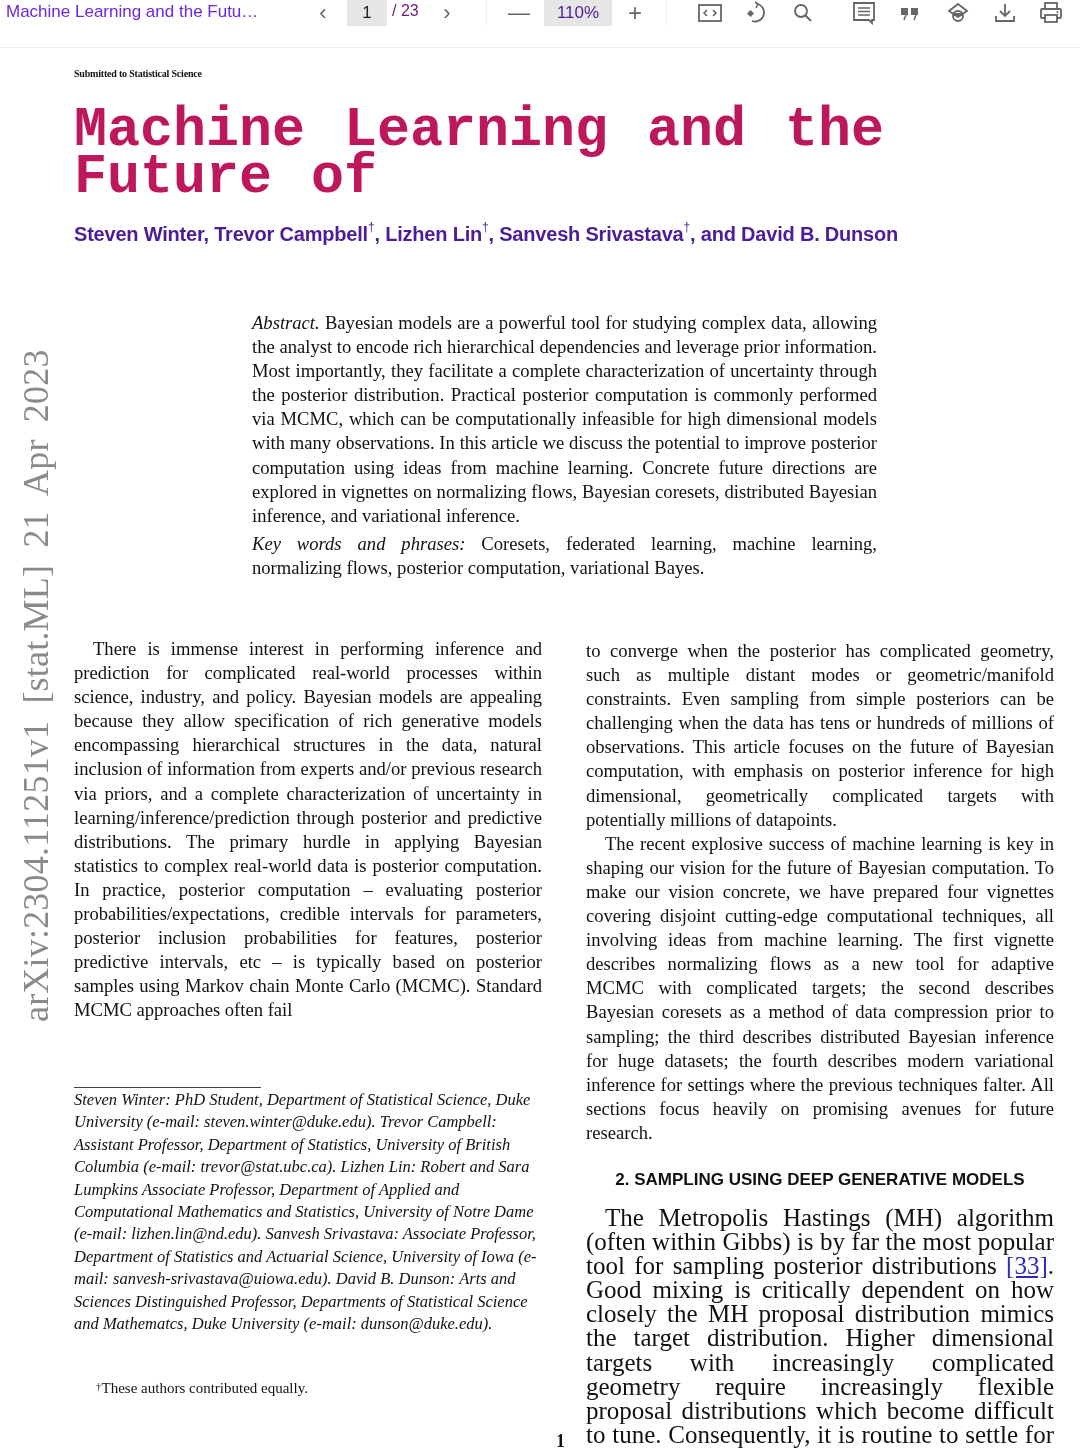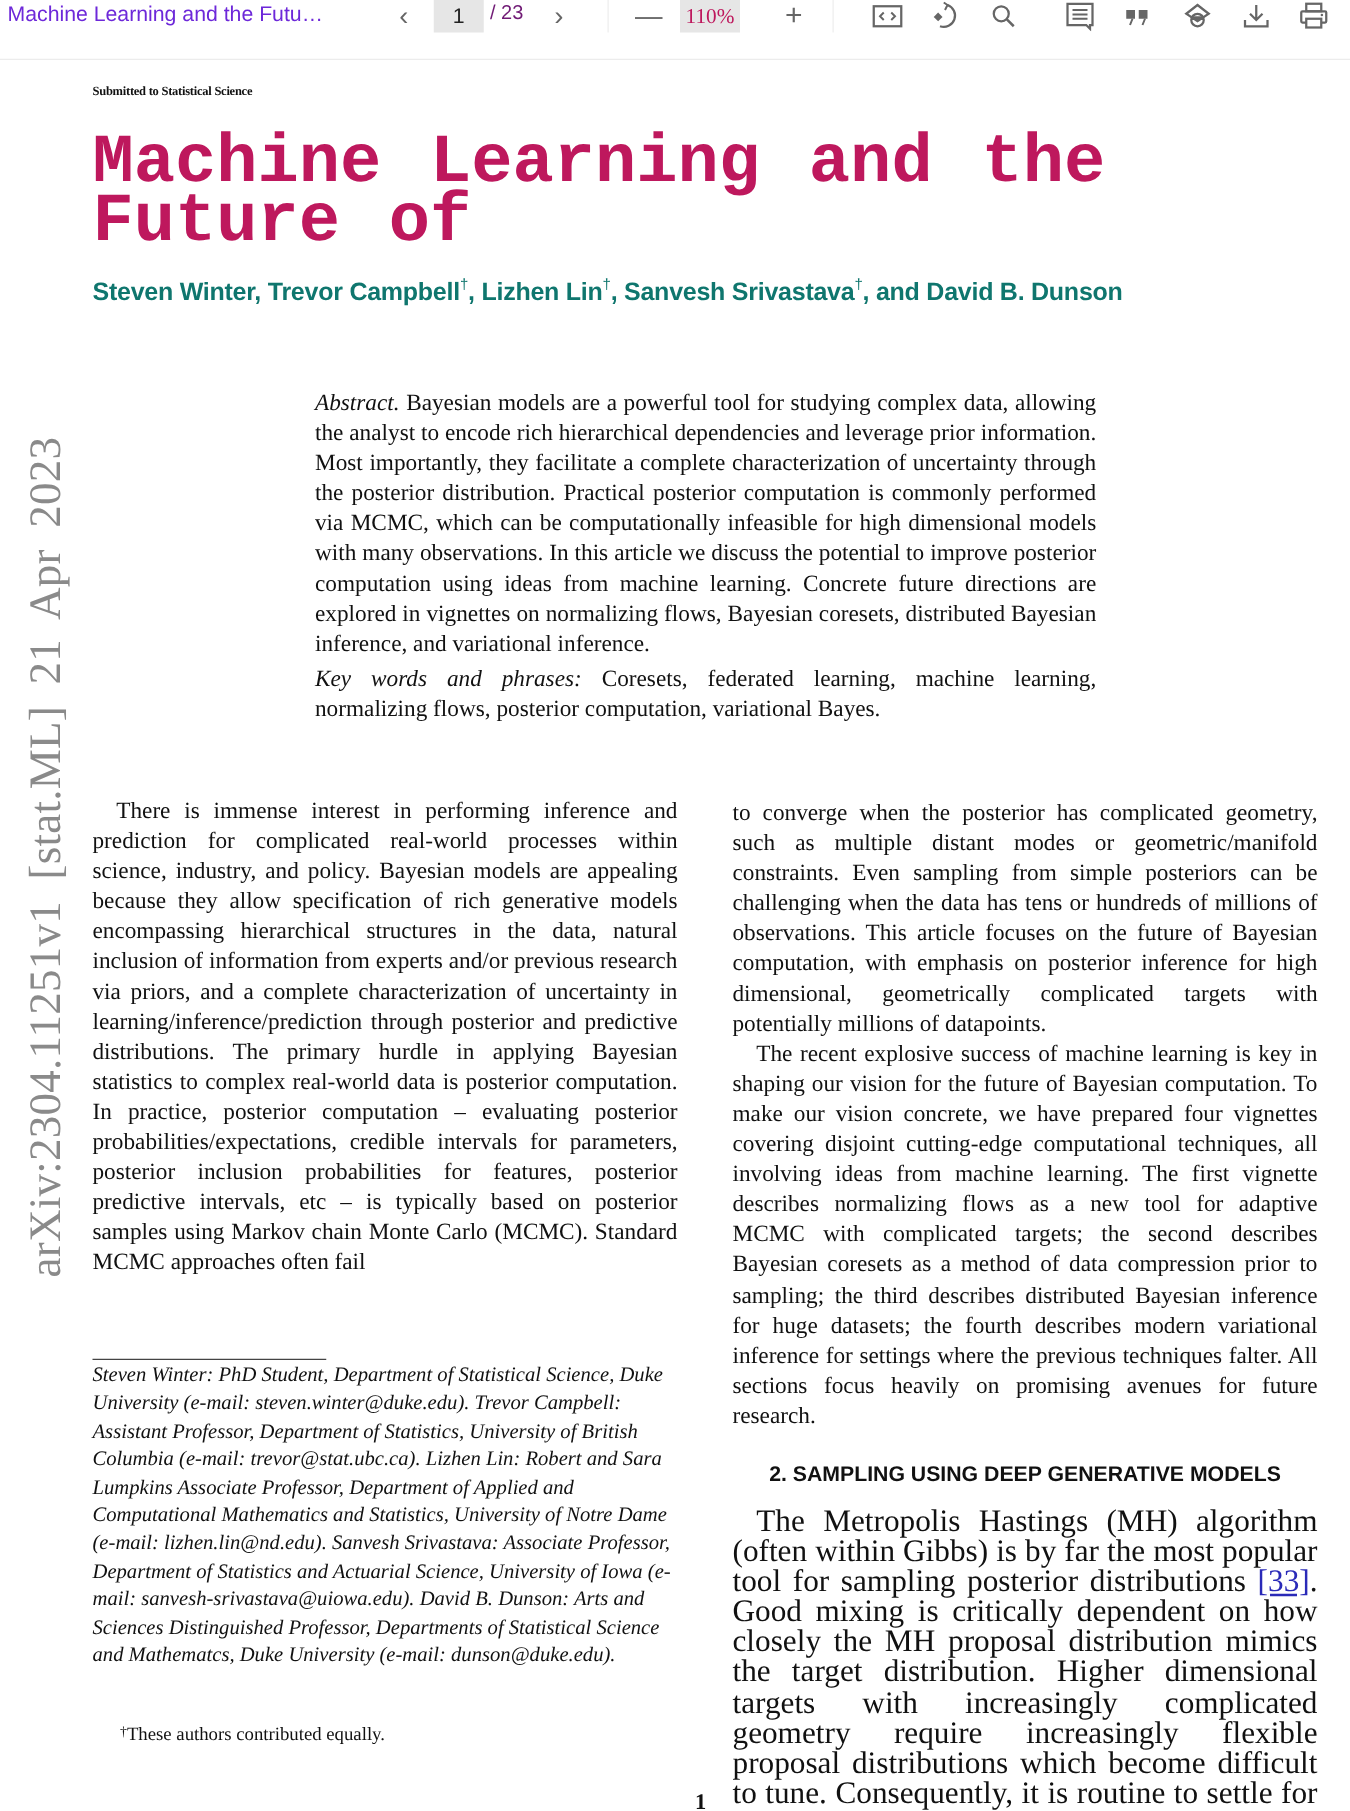--- a/index.html
+++ b/index.html
@@ -13,31 +13,31 @@
       font-family: "Liberation Sans", sans-serif;
     }
     .tb-title { position: absolute; left: 6px; top: 2px; font-size: 17px; color: #6d28d9; white-space: nowrap; }
     .tb-btn { position: absolute; top: 0; height: 26px; display: flex; align-items: center; justify-content: center; color: #666; cursor: pointer; }
     .tb-prev { left: 310px; width: 26px; font-size: 22px; }
     .tb-page { position: absolute; left: 347px; top: 0; width: 40px; height: 26px; background: #e6e6e6; font-size: 17px; color: #222; display: flex; align-items: center; justify-content: center; }
     .tb-total { position: absolute; left: 392px; top: 2px; font-size: 16px; color: #701a75; }
     .tb-next { left: 434px; width: 26px; font-size: 22px; }
     .tb-sep1 { position: absolute; left: 486px; top: 0; width: 1px; height: 26px; background: #eee; }
     .tb-minus { left: 506px; width: 26px; font-size: 22px; }
-    .tb-zoom { position: absolute; left: 544px; top: 0; width: 48px; height: 26px; background: #e6e6e6; font-size: 17px; color: #be185d; display: flex; align-items: center; justify-content: center; font-family: Liberation Serif, serif; }
+    .tb-zoom { position: absolute; left: 544px; top: 0; width: 68px; height: 26px; background: #e6e6e6; font-size: 17px; color: #4c1d95; display: flex; align-items: center; justify-content: center; }
     .tb-plus { left: 620px; width: 30px; font-size: 24px; }
     .tb-sep2 { position: absolute; left: 666px; top: 0; width: 1px; height: 26px; background: #eee; }
     .tb-icon { position: absolute; top: 1px; width: 26px; height: 24px; }
     .tb-icon svg { width: 26px; height: 24px; display: block; }
 
     
     .page { position: absolute; left: 0; top: 49px; width: 956px; height: 1400px; }
     .submitted { position: absolute; left: 74px; top: 19px; font-size: 10px; font-weight: bold; letter-spacing: -0.2px; }
     .title { position: absolute; left: 74px; top: 58px; width: 900px; font-family: Liberation Mono, monospace; font-weight: bold; font-size: 55px; line-height: 47px; word-spacing: 6px; color: #be185d; }
-    .authors { position: absolute; left: 74px; top: 174px; font-family: "Liberation Sans", sans-serif; font-weight: bold; font-size: 20px; color: #0f766e; white-space: nowrap; letter-spacing: -0.2px; text-align: center; }
+    .authors { position: absolute; left: 74px; top: 174px; font-family: "Liberation Sans", sans-serif; font-weight: bold; font-size: 20px; color: #4c1d95; white-space: nowrap; letter-spacing: -0.2px; text-align: center; }
     .authors sup { font-size: 12px; font-weight: normal; vertical-align: top; position: relative; top: -3px; }
 
     .abstract { position: absolute; left: 252px; top: 262px; width: 625px; font-size: 18.6px; line-height: 24.1px; text-align: justify; }
     .abstract p { margin-bottom: 4px; }
     .abstract i { font-style: italic; }
 
     .col-left { position: absolute; left: 74px; top: 588px; width: 468px; font-size: 18.6px; line-height: 24.1px; text-align: justify; }
     .col-right { position: absolute; left: 586px; top: 590px; width: 468px; font-size: 18.6px; line-height: 24.1px; text-align: justify; }
     .sec-head { font-family: "Liberation Sans", sans-serif; font-weight: bold; font-size: 17px; text-align: center; margin-bottom: 12px; }
     .indent { text-indent: 19px; }

